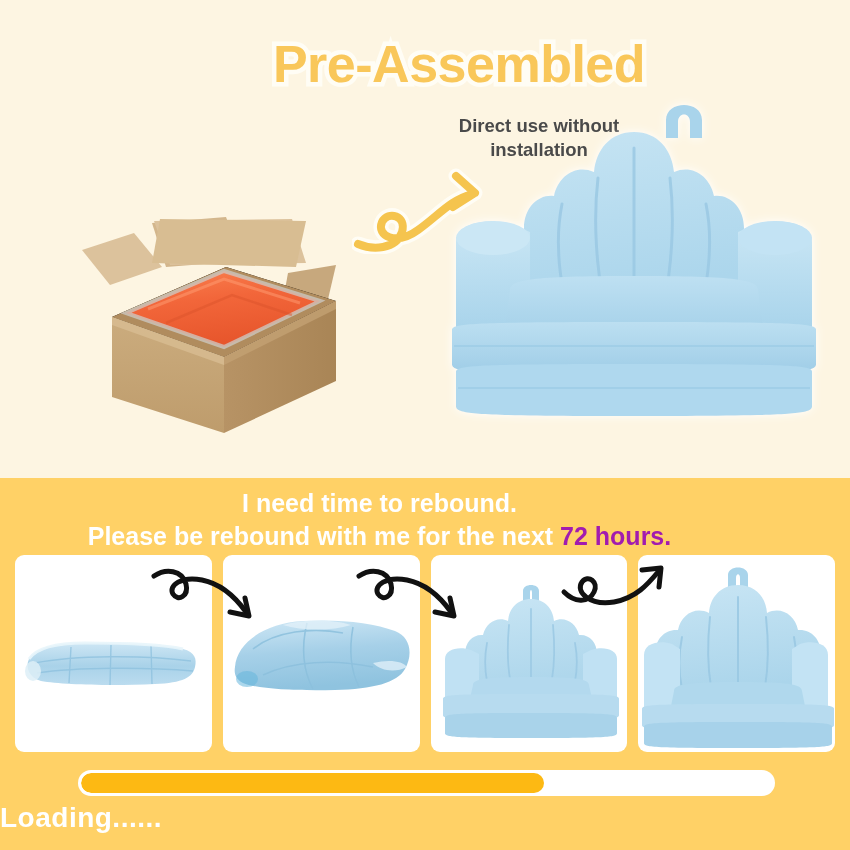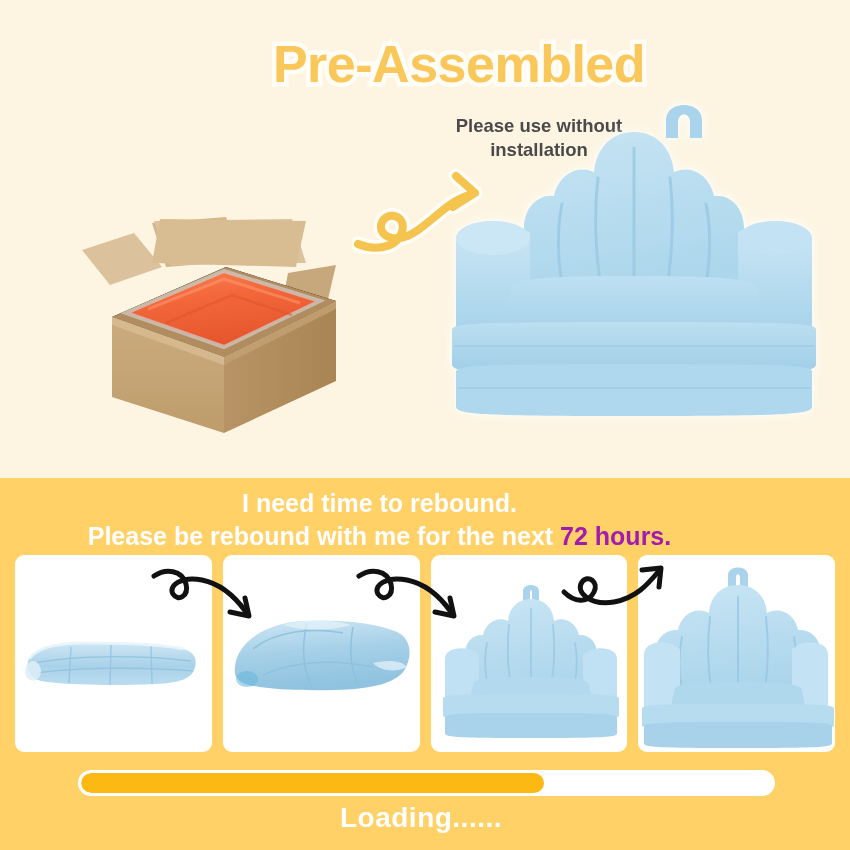--- a/index.html
+++ b/index.html
@@ -131,35 +131,34 @@
     position: absolute;
     left: 0; top: 0; bottom: 0;
     background: #FDB913;
     border-radius: 10px;
   }
 
   .loading-label {
     position: absolute;
     left: 0; top: 802px;
     width: 842px;
-    text-align: center;
     font-size: 28px;
     font-weight: bold;
     color: #FFFFFF;
     letter-spacing: 0.5px;
   }
 </style>
 </head>
 <body>
 
 <div class="top-section">
 
   <div class="headline">Pre-Assembled</div>
 
-  <div class="subtitle">Please use without installation</div>
+  <div class="subtitle">Direct use without installation</div>
 
   <svg class="yellow-arrow" viewBox="0 0 140 96">
     <g fill="none" stroke="#FFFDF5" stroke-width="15" stroke-linecap="round" stroke-linejoin="round">
       <path d="M6 86 C 20 92, 44 92, 50 74 C 55 58, 36 52, 30 64 C 24 78, 44 88, 66 72 C 86 58, 98 42, 120 36"></path>
       <path d="M104 18 L123 35 L101 49"></path>
     </g>
     <g fill="none" stroke="#F5C44E" stroke-width="8" stroke-linecap="round" stroke-linejoin="round">
       <path d="M6 86 C 20 92, 44 92, 50 74 C 55 58, 36 52, 30 64 C 24 78, 44 88, 66 72 C 86 58, 98 42, 120 36"></path>
       <path d="M104 18 L123 35 L101 49"></path>
     </g>

